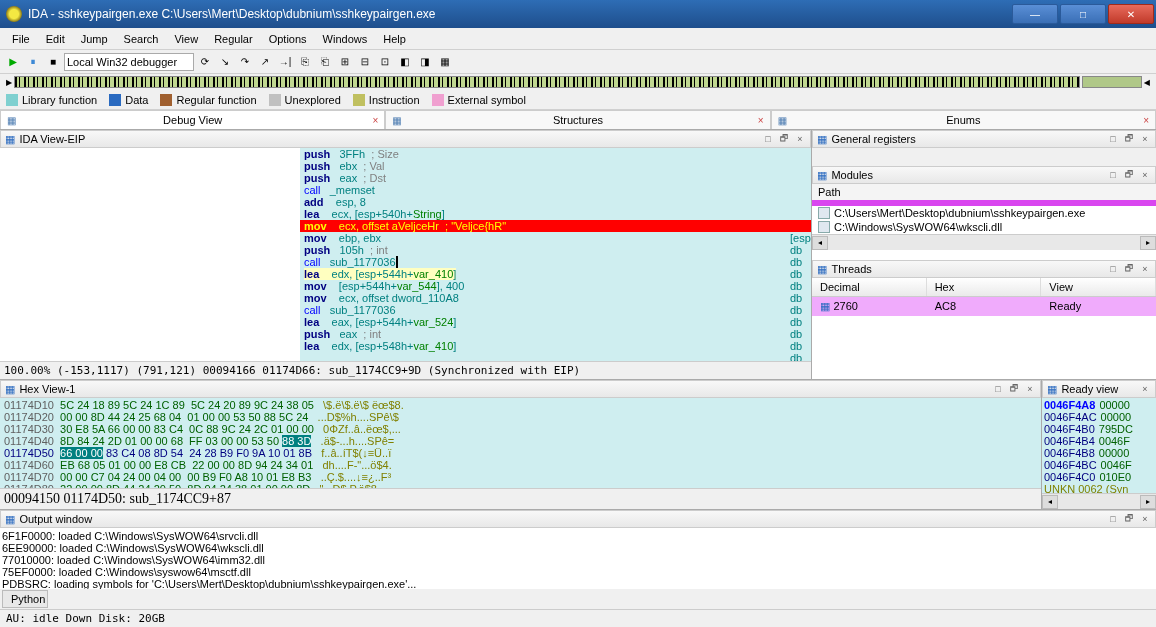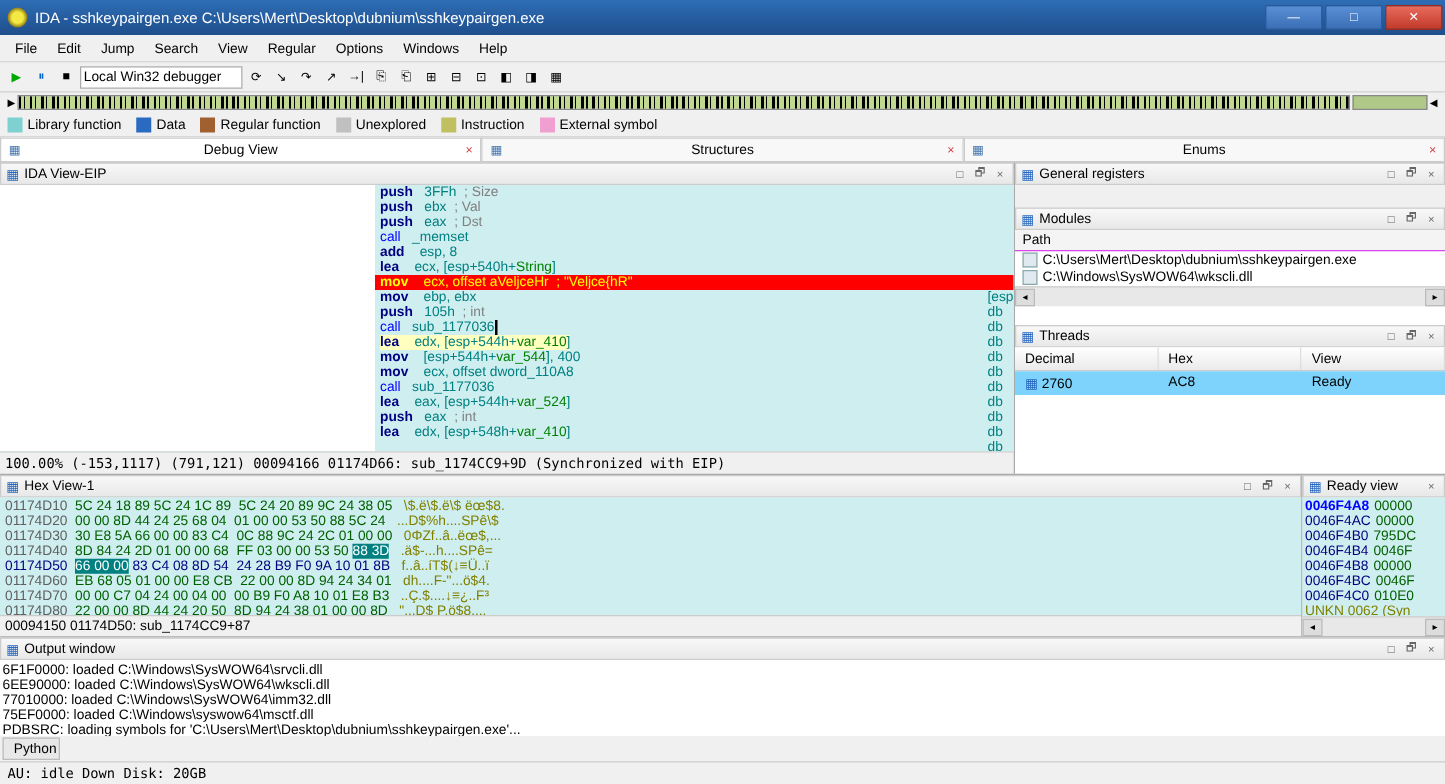--- a/index.html
+++ b/index.html
@@ -44,38 +44,38 @@
 .dl .fn{color:#0000ff}
 .dl .vr{color:#008000}
 .dl.red{background:#ff0000;color:#ffff00}
 .dl.red .mn,.dl.red .op,.dl.red .cm{color:#ffff00}
 .hlbox{background:#ffffc0}
 .disasm-ftr{font-family:Consolas,monospace;font-size:11px;background:#f0f0f0;padding:2px 4px;border-top:1px solid #ccc}
 .panel{display:flex;flex-direction:column}
 .regbody{background:#fff;padding:2px 4px;font-family:Consolas,monospace;font-size:11px}
 .regval{color:#0000a0}
 .modbody{background:#fff;font-size:11px;flex:1;min-height:0;overflow:hidden}
-.modhdr{background:#f4f4f4;border-bottom:1px solid #d946ef;padding:2px 6px}
+.modhdr{background:#f4f4f4;border-bottom:6px solid #d946ef;padding:2px 6px}
 .modrow{padding:1px 6px;display:flex;align-items:flex-end;gap:4px}
 .modicon{width:12px;height:12px;background:#e0e8f0;border:1px solid #8aa}
 .thrbody{background:#fff;flex:1}
 .thrhdr{display:flex;background:linear-gradient(to bottom,#fff,#eaeaea);border-bottom:1px solid #ccc}
 .thrcol{flex:1;padding:3px 8px;border-right:1px solid #ddd}
-.thrrow{display:flex;background:#7dd3fc}
+.thrrow{display:flex;background:#f0abfc}
 .thrrow .thrcol{border-right:none}
 .bottomrow{display:flex;height:130px;border-top:1px solid #aaa}
 .hexpanel{flex:1;display:flex;flex-direction:column;min-width:0}
 .stackpanel{width:115px;display:flex;flex-direction:column;border-left:1px solid #aaa}
 .hexbody{flex:1;background:#cfeef0;font-family:Consolas,monospace;font-size:11px;line-height:12px;white-space:pre;overflow:hidden;padding:1px 4px}
 .hexaddr{color:#606060}
 .hexb{color:#006000}
 .hexb2{color:#000080}
 .hexhl{background:#008080;color:#fff}
 .hexasc{color:#808000}
-.hexftr{background:#f0f0f0;font-family:Liberation Sans, sans-serif;font-size:11px;padding:2px 4px;border-top:1px solid #ccc}
+.hexftr{background:#f0f0f0;font-family:Liberation Serif, serif;font-size:14px;padding:2px 4px;border-top:1px solid #ccc}
 .stackbody{flex:1;background:#cfeef0;font-family:Consolas,monospace;font-size:10px;line-height:12px;padding:1px 2px;overflow:hidden}
 .stkln{display:flex;gap:4px}
 .stka{color:#000080}.stka.cur{color:#0000ff;font-weight:bold}
 .stkv{color:#006000}
 .outpanel{height:100px;display:flex;flex-direction:column;border-top:1px solid #aaa}
 .outbody{flex:1;background:#fff;font-family:Consolas,monospace;font-size:11px;line-height:12px;white-space:pre;overflow:hidden;padding:2px}
 .outtab{background:#e8e8e8;border:1px solid #bbb;padding:2px 8px;width:46px;text-align:center;font-size:11px}
 .status{height:18px;background:#f0f0f0;border-top:1px solid #ccc;font-family:Consolas,monospace;font-size:11px;padding:2px 6px}
 .scrlh{height:16px;background:#e8e8e8;border-top:1px solid #ccc;display:flex;align-items:center}
 .scrlbtn{width:16px;height:14px;background:#ddd;border:1px solid #bbb;font-size:8px;display:flex;align-items:center;justify-content:center}

